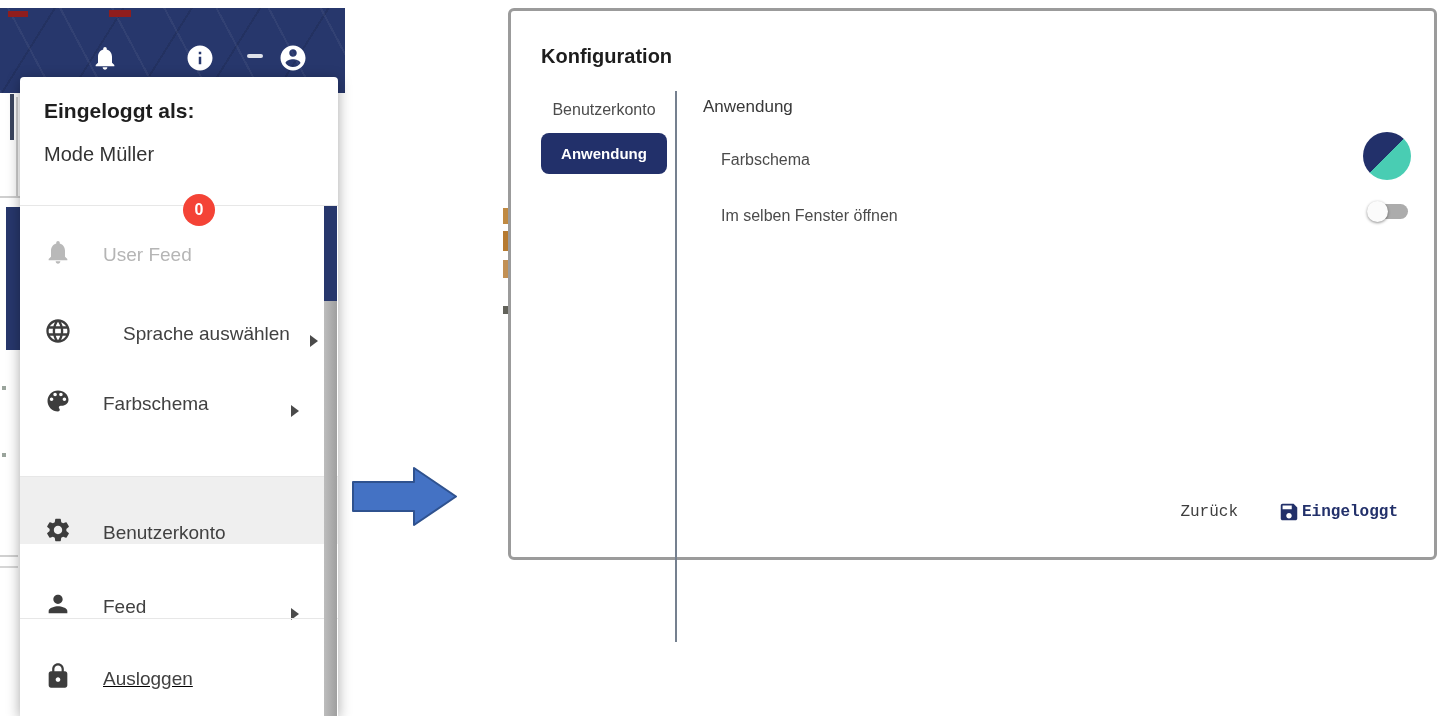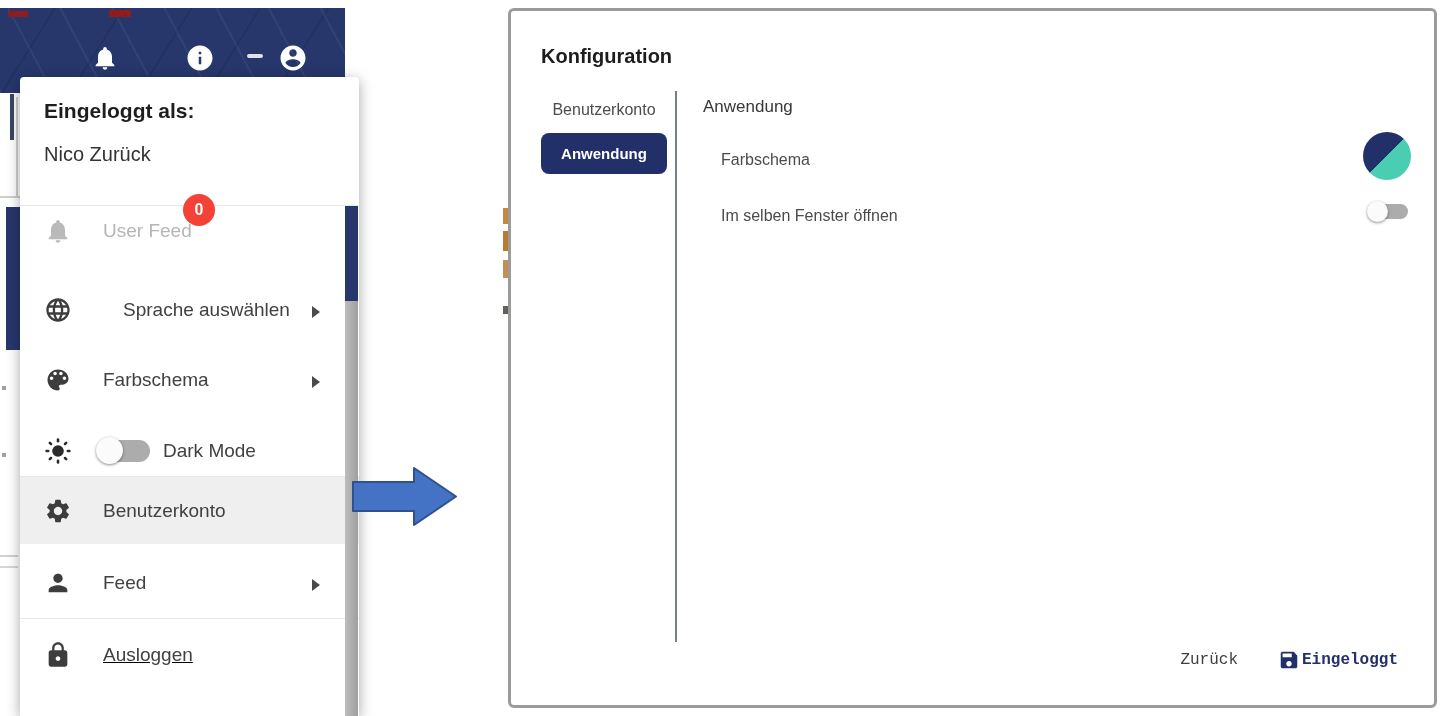--- a/index.html
+++ b/index.html
@@ -31,27 +31,27 @@
   .dot2{left:2px;top:453px;width:4px;height:4px;background:#9aa49c;}
   .lline1{left:0;top:555px;width:18px;height:2px;background:#d0d0d0;}
   .lline2{left:0;top:566px;width:18px;height:2px;background:#d6d6d6;}
   .edge1{left:503px;top:208px;width:5px;height:16px;background:#c08a42;z-index:3;}
   .edge2{left:503px;top:231px;width:5px;height:20px;background:#b67a30;z-index:3;}
   .edge3{left:503px;top:260px;width:5px;height:18px;background:#c29054;z-index:3;}
   .edge4{left:503px;top:306px;width:5px;height:8px;background:#62625a;z-index:3;}
 
   
   .menu{position:absolute;left:20px;top:77px;width:318px;height:639px;background:#fff;
-    border-radius:4px 4px 0 0;box-shadow:0 3px 14px rgba(0,0,0,.35);z-index:2;padding-left:21px;}
+    border-radius:4px 4px 0 0;box-shadow:0 3px 14px rgba(0,0,0,.35);z-index:2;}
   .logged-as{position:absolute;left:24px;top:22px;font-size:21px;font-weight:bold;color:#1e1e1e;}
   .user-name{position:absolute;left:24px;top:66px;font-size:20px;color:#333;}
   .mdivider{position:absolute;left:0;right:0;height:1px;background:#e7e7e7;}
   .d1{top:128px;} .d2{top:541px;} .d3{top:399px;}
 
-  .mrow{position:absolute;left:0;right:0;height:70px;display:flex;align-items:center;
+  .mrow{position:absolute;left:0;right:0;height:70px;display:flex;align-items:flex-end;
     padding:0 38px 0 24px;box-sizing:border-box;cursor:pointer;}
   .r1{top:119px;} .r2{top:198px;gap:20px;} .r3{top:268px;} .r4{top:339px;}
   .r5{top:400px;height:67px;background:#efefef;}
   .r6{top:471px;} .r7{top:543px;text-decoration:underline;}
   .micon{width:28px;height:28px;flex:none;}
   .micon svg{width:100%;height:100%;display:block;}
   .mlabel{margin-left:31px;font-size:19px;color:#414141;white-space:nowrap;}
   .mrow.disabled .mlabel{color:#b5b5b5;}
   .chev{margin-left:auto;width:9px;height:12px;flex:none;}
   .badge{position:absolute;left:163px;top:117px;width:32px;height:32px;border-radius:50%;
@@ -71,21 +71,21 @@
   
   .scrollstrip{position:absolute;right:1px;top:129px;bottom:0;width:13px;}
   .scrollstrip .thumb{position:absolute;top:0;left:0;right:0;height:95px;background:var(--navy-header,#27376C);}
   .scrollstrip .strack{position:absolute;top:95px;bottom:0;left:0;right:0;
     background:linear-gradient(90deg,#bdbdbd,#9f9f9f);}
 
   
   .big-arrow{position:absolute;left:352px;top:466px;width:106px;height:61px;z-index:2;}
 
   
-  .dialog{position:absolute;left:508px;top:8px;width:929px;height:700px;box-sizing:border-box;
+  .dialog{position:absolute;left:508px;top:8px;width:929px;height:552px;box-sizing:border-box;
     background:#fff;border:3px solid #9b9b9b;border-radius:6px;z-index:2;}
   .dlg-title{position:absolute;left:30px;top:34px;font-size:20px;font-weight:600;color:#1d1d1d;}
   .side-tab{position:absolute;left:30px;width:126px;text-align:center;cursor:pointer;}
   .tab-plain{top:90px;font-size:16px;color:#4c4c4c;}
   .tab-active{top:122px;height:41px;border-radius:8px;background:var(--navy-accent,#22306A);
     color:#fff;font-size:15px;font-weight:bold;display:flex;align-items:center;justify-content:center;}
   .vdivider{position:absolute;left:164px;top:80px;width:2px;height:551px;background:#75808f;}
   .content-heading{position:absolute;left:192px;top:86px;font-size:17px;color:#383838;}
   .setting-label{position:absolute;left:210px;font-size:16px;color:#4b4b4b;}
   .sl1{top:140px;} .sl2{top:196px;}
@@ -132,21 +132,21 @@
   <div class="artifact dot2"></div>
   <div class="artifact lline1"></div>
   <div class="artifact lline2"></div>
   <div class="artifact edge1"></div>
   <div class="artifact edge2"></div>
   <div class="artifact edge3"></div>
   <div class="artifact edge4"></div>
 
   <div class="menu">
     <div class="logged-as">Eingeloggt als:</div>
-    <div class="user-name">Nico Zurück</div>
+    <div class="user-name">Mode Müller</div>
     <div class="mdivider d1"></div>
 
     <div class="mrow r1 disabled">
       <span class="micon">
         <svg viewBox="0 0 24 24">
             <path fill="#b9b9b9" d="M12 22c1.1 0 2-.9 2-2h-4c0 1.1.89 2 2 2zm6-6v-5c0-3.07-1.64-5.64-4.5-6.32V4c0-.83-.67-1.5-1.5-1.5s-1.5.67-1.5 1.5v.68C7.63 5.36 6 7.92 6 11v5l-2 2v1h16v-1l-2-2z"></path>
           </svg>
       </span>
       <span class="mlabel">User Feed</span>
     </div>
@@ -173,42 +173,20 @@
           </svg>
       </span>
       <span class="mlabel">Farbschema</span>
       <span class="chev">
         <svg viewBox="0 0 9 12">
             <polygon points="0,0 8,6 0,12" fill="#4a4a4a"></polygon>
           </svg>
       </span>
     </div>
 
-    <div class="mrow r4">
-      <span class="micon">
-        <svg viewBox="0 0 24 24">
-          <circle cx="12" cy="12" r="5" fill="#2b2b2b"></circle>
-          <g stroke="#2b2b2b" stroke-width="2.2" stroke-linecap="round">
-            <line x1="12" y1="2.2" x2="12" y2="3.6"></line>
-              <line x1="12" y1="20.4" x2="12" y2="21.8"></line>
-            <line x1="2.2" y1="12" x2="3.6" y2="12"></line>
-              <line x1="20.4" y1="12" x2="21.8" y2="12"></line>
-            <line x1="5.0" y1="5.0" x2="6.0" y2="6.0"></line>
-              <line x1="18.0" y1="18.0" x2="19.0" y2="19.0"></line>
-            <line x1="5.0" y1="19.0" x2="6.0" y2="18.0"></line>
-              <line x1="18.0" y1="6.0" x2="19.0" y2="5.0"></line>
-          </g>
-        </svg>
-      </span>
-      <span class="toggle toggle-menu">
-        <span class="track"></span>
-        <span class="knob"></span>
-      </span>
-      <span class="mlabel">Dark Mode</span>
-    </div>
 
     <div class="mdivider d3"></div>
 
     <div class="mrow r5">
       <span class="micon">
         <svg viewBox="0 0 24 24">
             <path fill="#3d3d3d" d="M19.14 12.94c.04-.3.06-.61.06-.94 0-.32-.02-.64-.07-.94l2.03-1.58c.18-.14.23-.41.12-.61l-1.92-3.32c-.12-.22-.37-.29-.59-.22l-2.39.96c-.5-.38-1.03-.7-1.62-.94l-.36-2.54c-.04-.24-.24-.41-.48-.41h-3.84c-.24 0-.43.17-.47.41l-.36 2.54c-.59.24-1.13.57-1.62.94l-2.39-.96c-.22-.08-.47 0-.59.22L2.74 8.87c-.12.21-.08.47.12.61l2.03 1.58c-.05.3-.09.63-.09.94s.02.64.07.94l-2.03 1.58c-.18.14-.23.41-.12.61l1.92 3.32c.12.22.37.29.59.22l2.39-.96c.5.38 1.03.7 1.62.94l.36 2.54c.05.24.24.41.48.41h3.84c.24 0 .44-.17.47-.41l.36-2.54c.59-.24 1.13-.56 1.62-.94l2.39.96c.22.08.47 0 .59-.22l1.92-3.32c.12-.22.07-.47-.12-.61l-2.01-1.58zM12 15.6c-1.98 0-3.6-1.62-3.6-3.6s1.62-3.6 3.6-3.6 3.6 1.62 3.6 3.6-1.62 3.6-3.6 3.6z"></path>
           </svg>
       </span>
       <span class="mlabel">Benutzerkonto</span>

